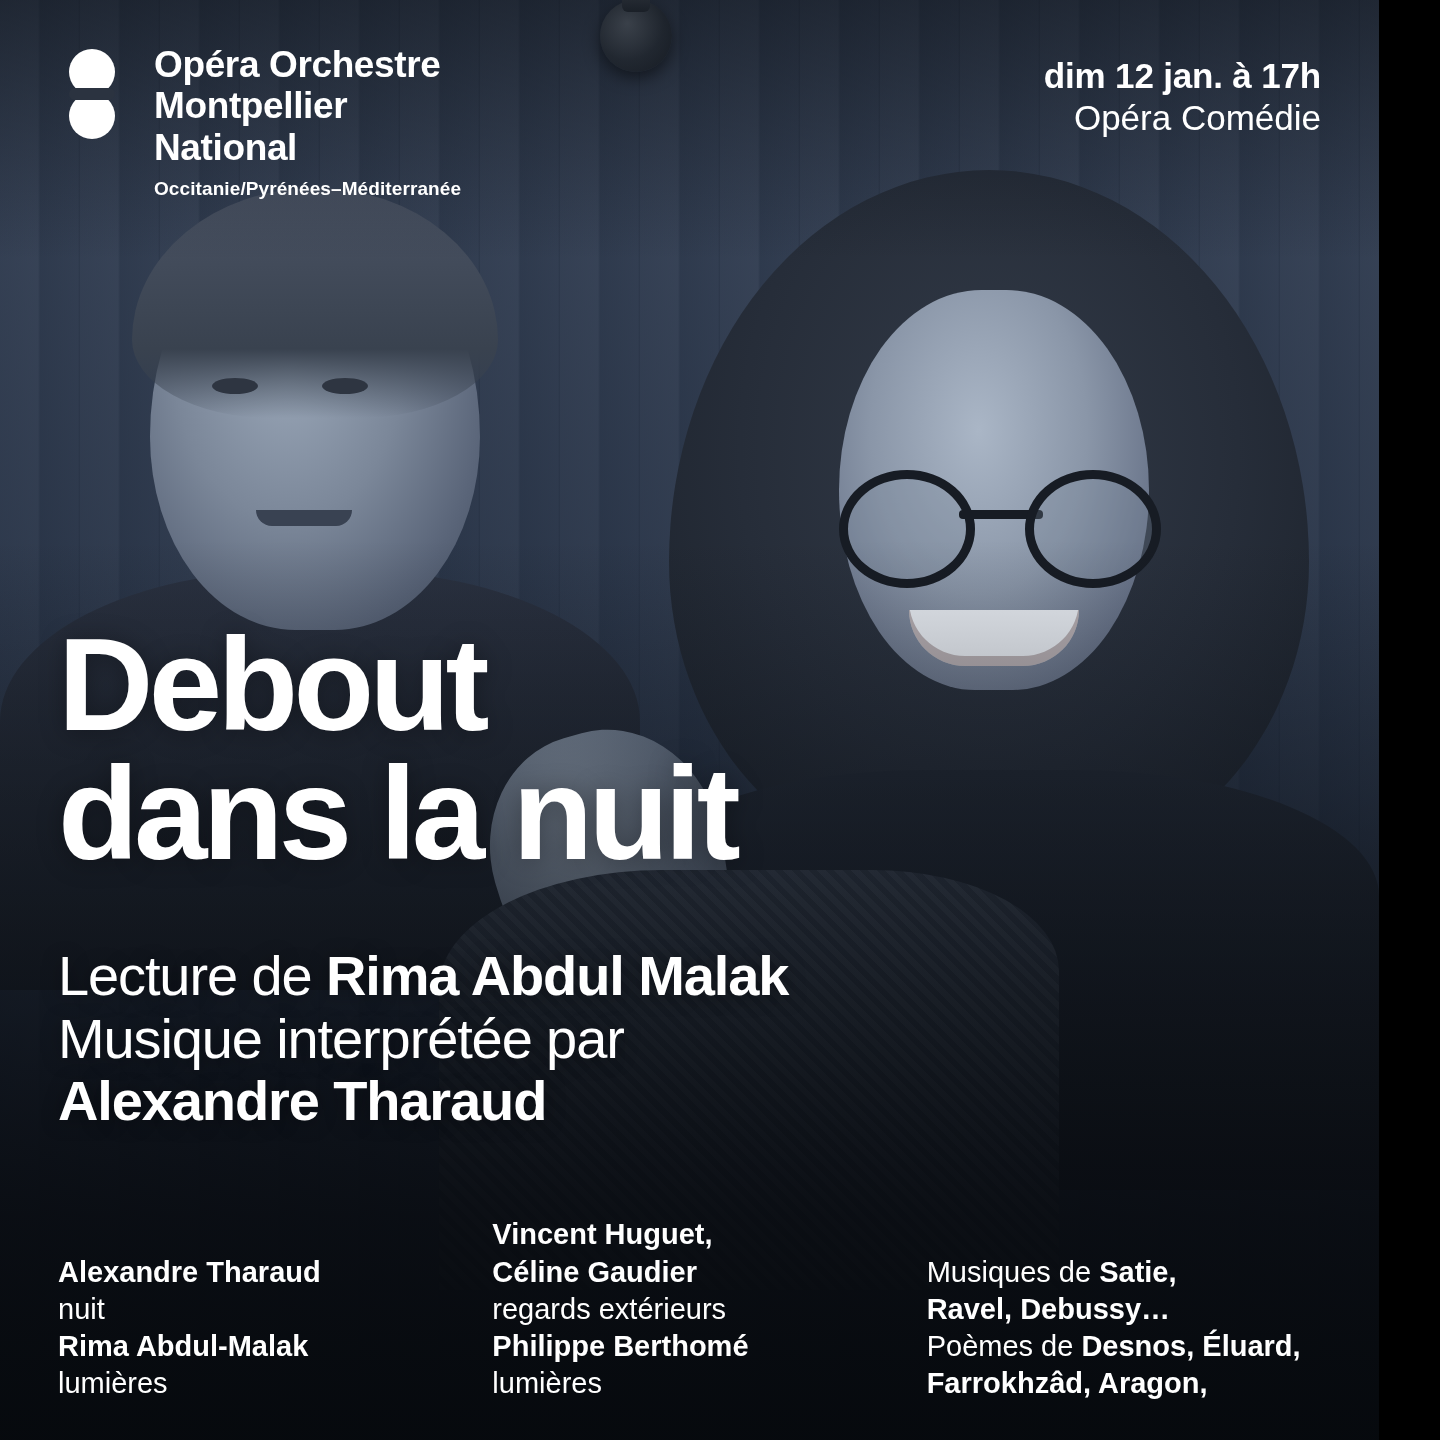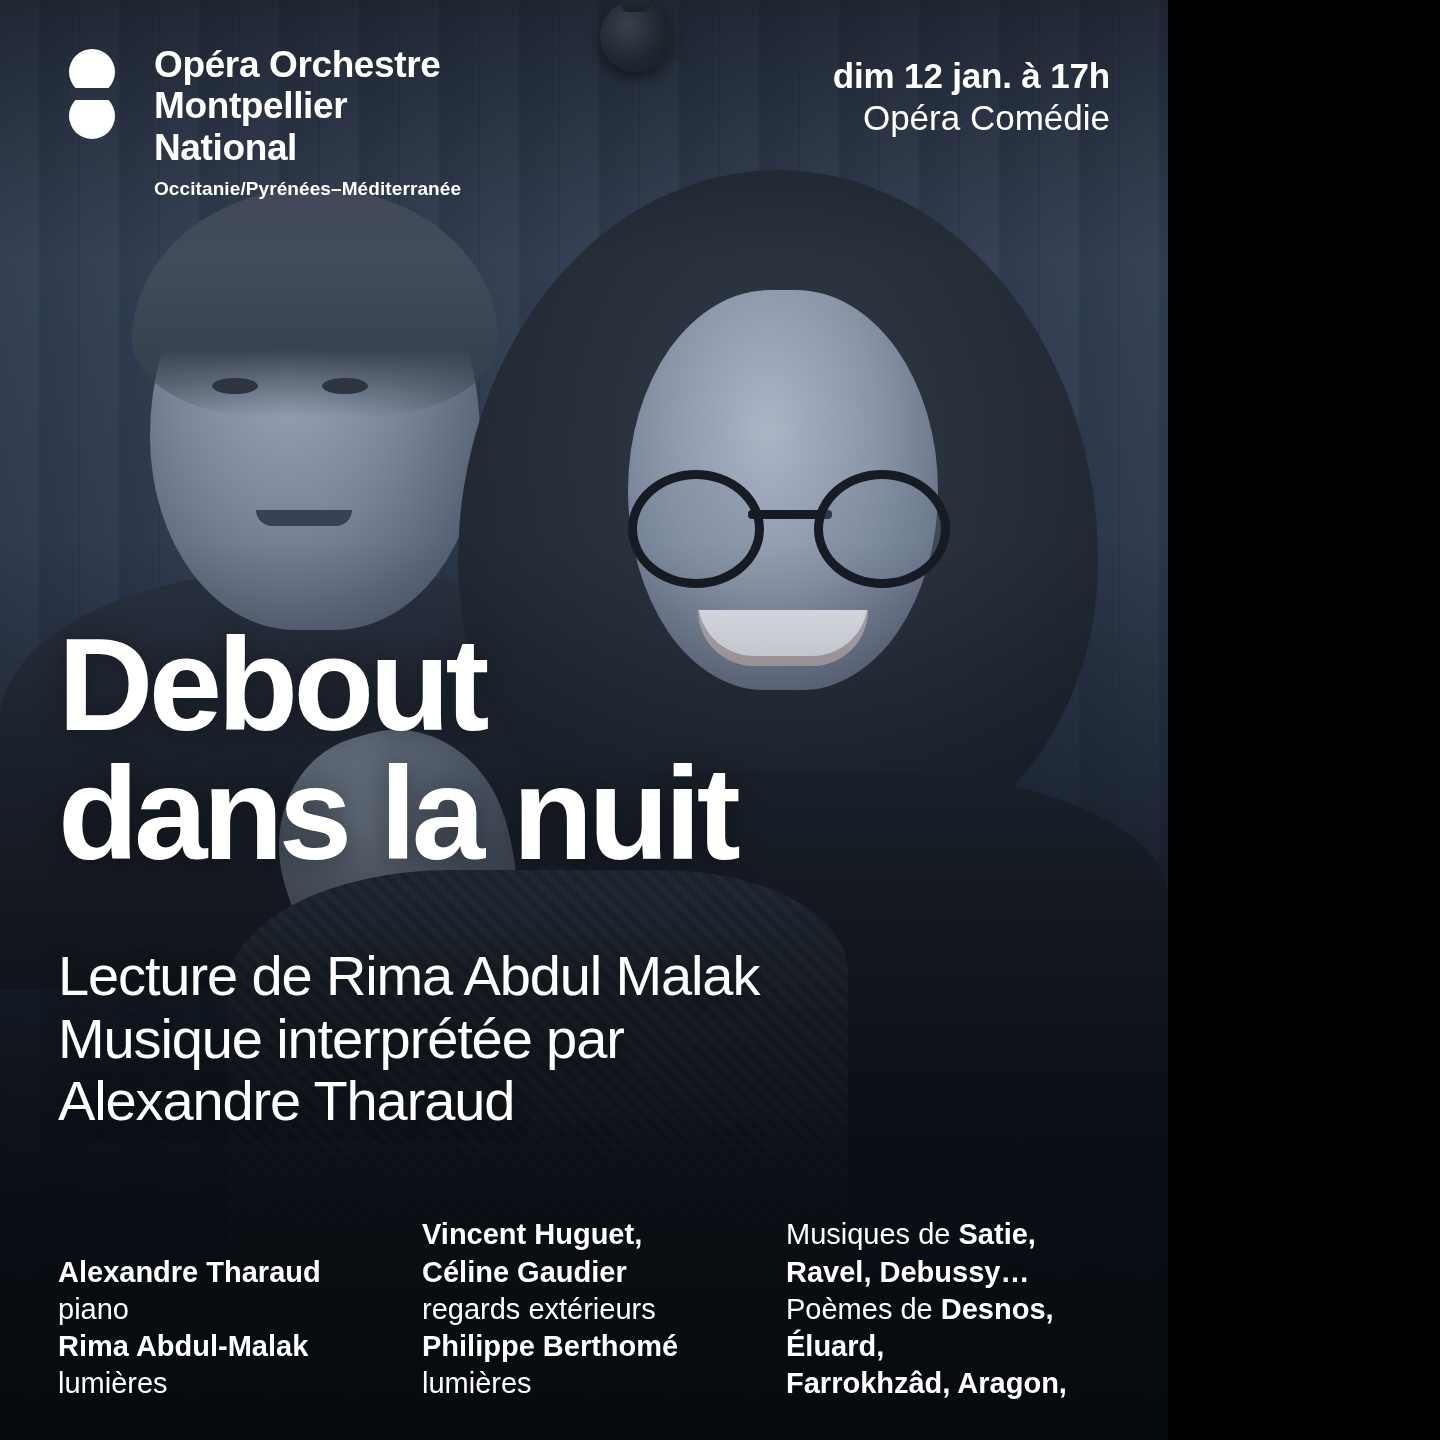--- a/index.html
+++ b/index.html
@@ -2,26 +2,27 @@
 <html lang="fr"><head>
 <meta charset="utf-8">
 <style>
   html, body {
     margin: 0;
     padding: 0;
     background: #000;
   }
   .poster {
     position: relative;
-    width: 1168px;
+    width: 1348px;
     height: 1440px;
     overflow: hidden;
     font-family: "Liberation Sans", sans-serif;
     color: #ffffff;
     background: #4c1d95;
+    padding-left: 31px;
   }
 
   
   .photo {
     position: absolute;
     inset: 0;
     background:
       
       linear-gradient(180deg, rgba(40,54,78,0.55) 0%, rgba(30,42,62,0.75) 55%, rgba(14,20,30,0.92) 100%),
       
@@ -207,21 +208,21 @@
   .subtitle {
     position: absolute;
     left: 58px;
     top: 945px;
     font-size: 56px;
     font-weight: 400;
     line-height: 1.12;
     letter-spacing: -0.02em;
     text-shadow: 0 2px 20px rgba(0,0,0,.4);
   }
-  .subtitle b { font-weight: 400; }
+  .subtitle b { font-weight: 700; }
 
   
   .credits {
     position: absolute;
     left: 58px;
     right: 58px;
     bottom: 38px;
     display: flex;
     align-items: flex-end;
     gap: 40px;
@@ -299,21 +300,21 @@
       <span>Lecture de </span><b>Rima Abdul Malak</b>
     </div>
     <div>Musique interprétée par</div>
     <div><b>Alexandre Tharaud</b></div>
   </div>
 
   <div class="credits">
 
     <div class="col c1">
       <div><b>Alexandre Tharaud</b></div>
-      <div class="light">piano</div>
+      <div class="light">nuit</div>
       <div><b>Rima Abdul-Malak</b></div>
       <div class="light">lumières</div>
     </div>
 
     <div class="col c2">
       <div><b>Vincent Huguet,</b></div>
       <div><b>Céline Gaudier</b></div>
       <div class="light">regards extérieurs</div>
       <div><b>Philippe Berthomé</b></div>
       <div class="light">lumières</div>

